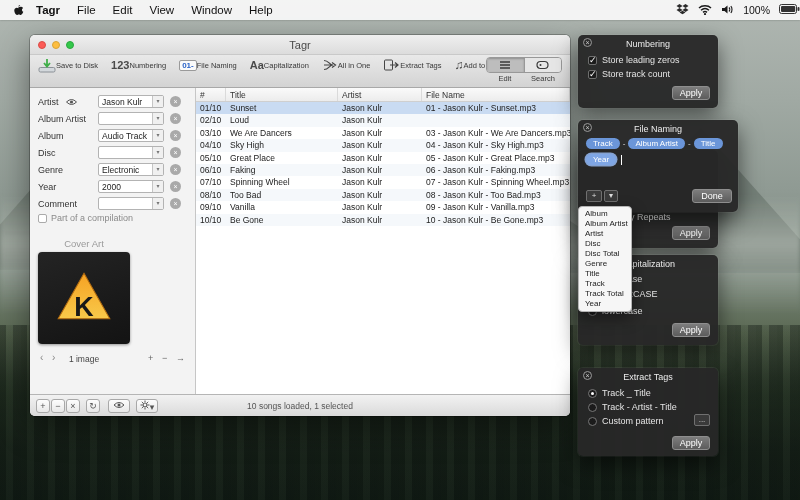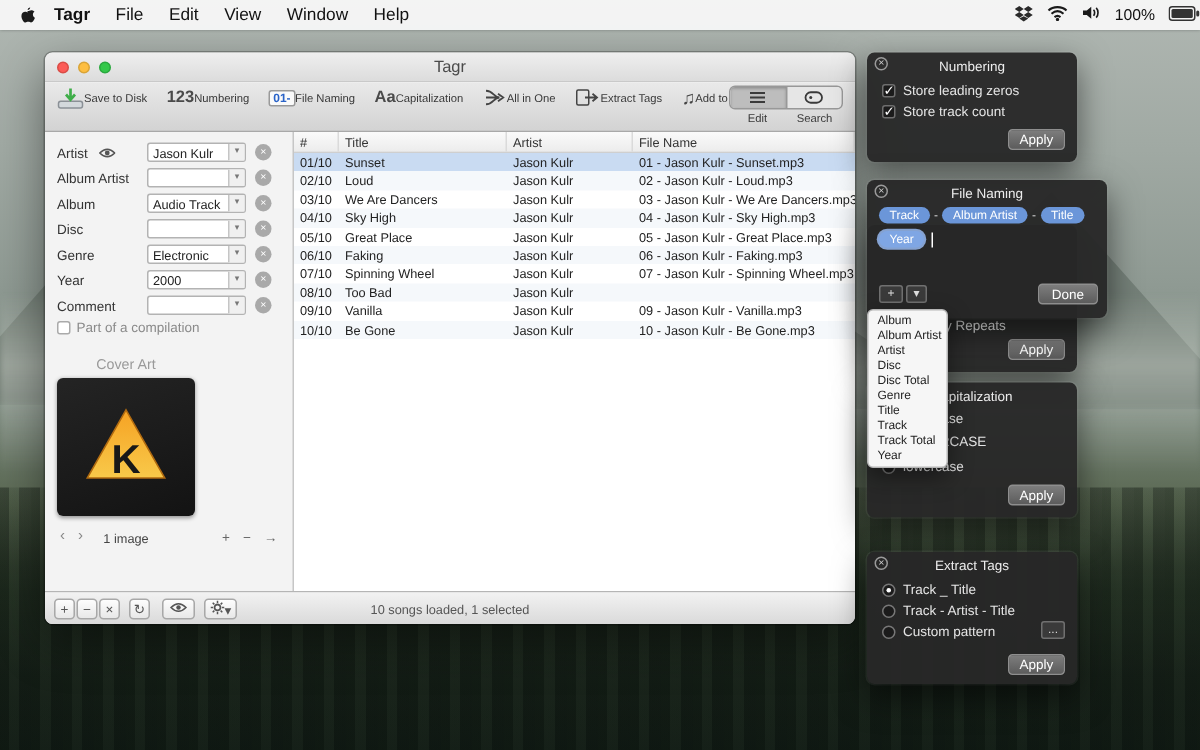--- a/index.html
+++ b/index.html
@@ -348,21 +348,20 @@
       <div class="trow selected">
         <span class="td c0">01/10</span>
         <span class="td c1">Sunset</span>
         <span class="td c2">Jason Kulr</span>
         <span class="td c3">01 - Jason Kulr - Sunset.mp3</span>
       </div>
       <div class="trow">
         <span class="td c0">02/10</span>
         <span class="td c1">Loud</span>
         <span class="td c2">Jason Kulr</span>
-        <span class="td c3">02 - Jason Kulr - Loud.mp3</span>
       </div>
       <div class="trow">
         <span class="td c0">03/10</span>
         <span class="td c1">We Are Dancers</span>
         <span class="td c2">Jason Kulr</span>
         <span class="td c3">03 - Jason Kulr - We Are Dancers.mp3</span>
       </div>
       <div class="trow">
         <span class="td c0">04/10</span>
         <span class="td c1">Sky High</span>
@@ -384,20 +383,21 @@
       <div class="trow">
         <span class="td c0">07/10</span>
         <span class="td c1">Spinning Wheel</span>
         <span class="td c2">Jason Kulr</span>
         <span class="td c3">07 - Jason Kulr - Spinning Wheel.mp3</span>
       </div>
       <div class="trow">
         <span class="td c0">08/10</span>
         <span class="td c1">Too Bad</span>
         <span class="td c2">Jason Kulr</span>
+        <span class="td c3">08 - Jason Kulr - Too Bad.mp3</span>
       </div>
       <div class="trow">
         <span class="td c0">09/10</span>
         <span class="td c1">Vanilla</span>
         <span class="td c2">Jason Kulr</span>
         <span class="td c3">09 - Jason Kulr - Vanilla.mp3</span>
       </div>
       <div class="trow">
         <span class="td c0">10/10</span>
         <span class="td c1">Be Gone</span>

